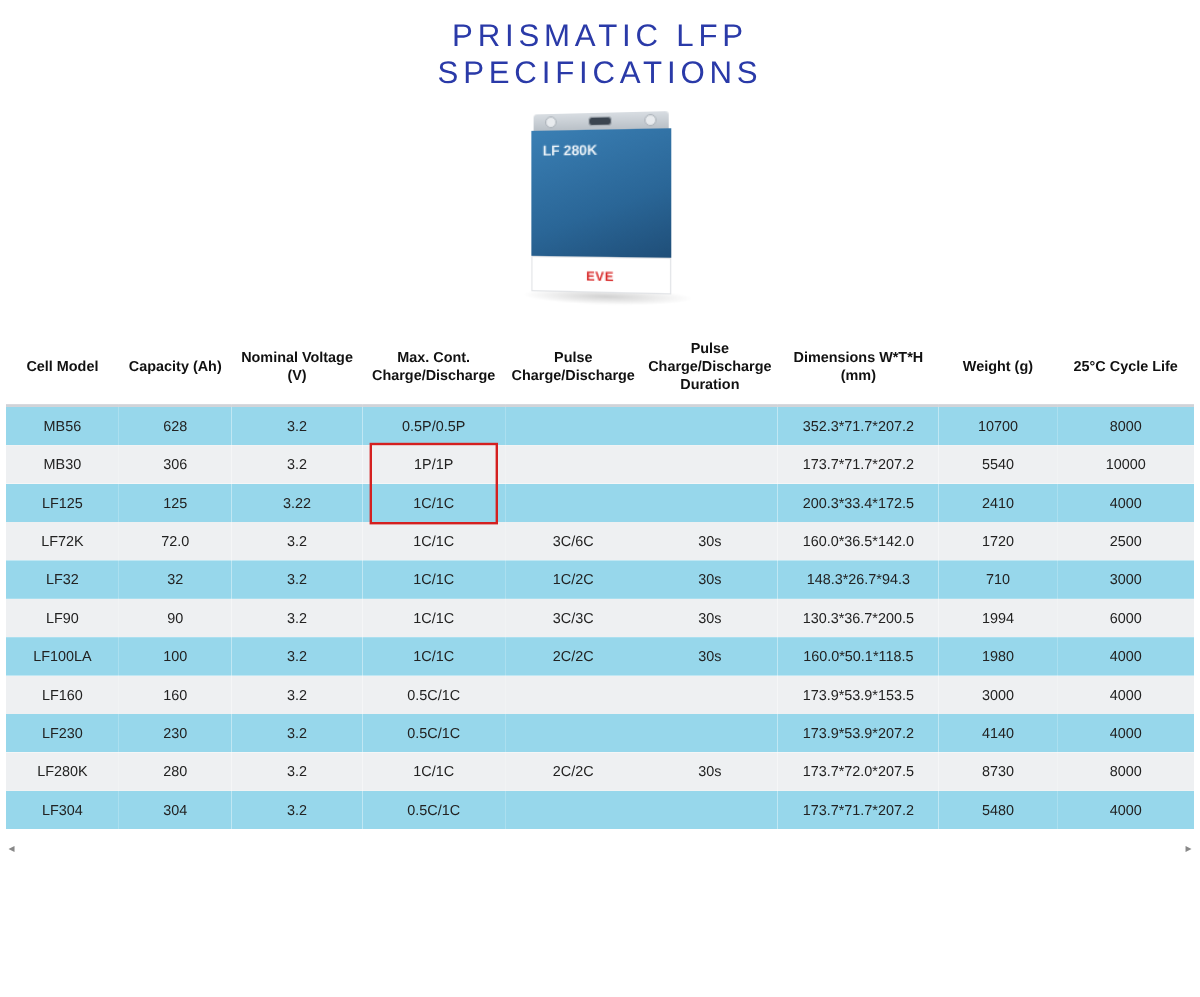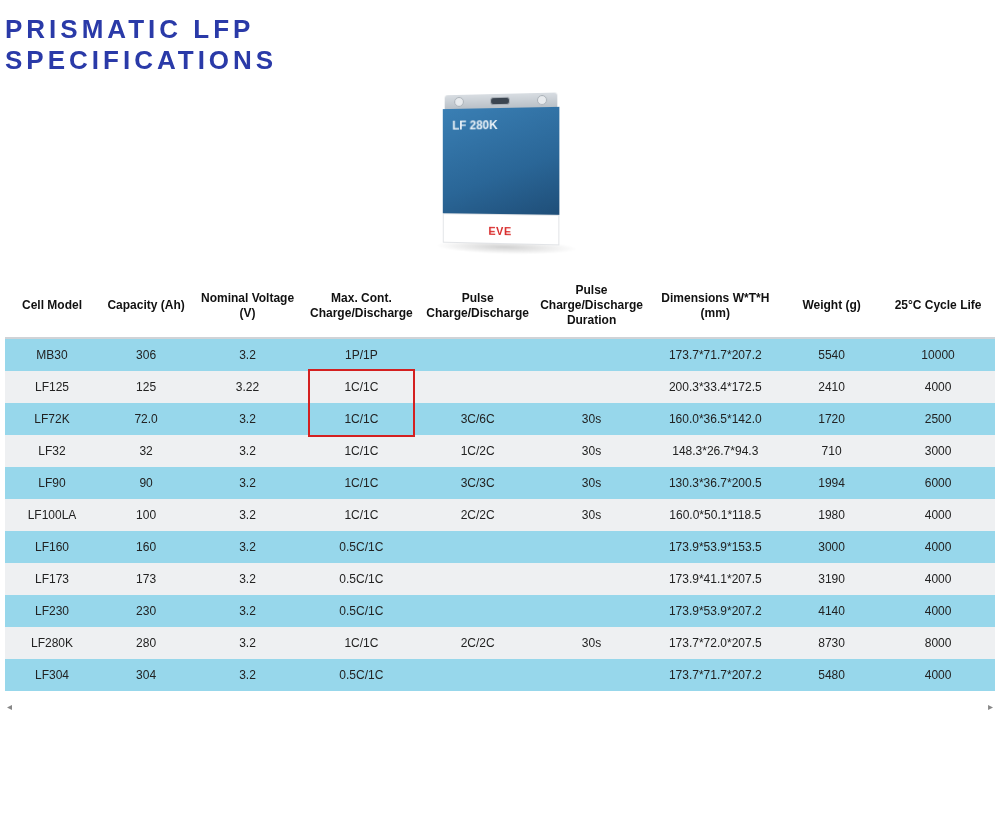--- a/index.html
+++ b/index.html
@@ -3,24 +3,24 @@
   <meta charset="utf-8">
   <style>
     * { box-sizing: border-box; margin: 0; padding: 0; }
     body {
       font-family: -apple-system, BlinkMacSystemFont, "Segoe UI", Arial, sans-serif;
       background: #fff;
       width: 1000px;
       padding: 10px 5px;
     }
     .title {
-      text-align: left;
+      text-align: center;
       color: #2a3aa8;
       font-size: 26px;
-      font-weight: 700;
+      font-weight: 400;
       letter-spacing: 4px;
       line-height: 1.2;
       margin-top: 4px;
       margin-bottom: 18px;
       font-family: "Arial Black", Arial, sans-serif;
     }
     .product-image {
       display: flex;
       justify-content: center;
       margin-bottom: 28px;
@@ -182,20 +182,31 @@
         <th>Max. Cont. Charge/Discharge</th>
         <th>Pulse Charge/Discharge</th>
         <th>Pulse Charge/Discharge Duration</th>
         <th>Dimensions W*T*H (mm)</th>
         <th>Weight (g)</th>
         <th>25°C Cycle Life</th>
       </tr>
     </thead>
     <tbody id="tbody">
         <tr>
+          <td>MB56</td>
+          <td>628</td>
+          <td>3.2</td>
+          <td>0.5P/0.5P</td>
+          <td></td>
+          <td></td>
+          <td>352.3*71.7*207.2</td>
+          <td>10700</td>
+          <td>8000</td>
+        </tr>
+        <tr>
           <td>MB30</td>
           <td>306</td>
           <td>3.2</td>
           <td>1P/1P</td>
           <td></td>
           <td></td>
           <td>173.7*71.7*207.2</td>
           <td>5540</td>
           <td>10000</td>
         </tr>
@@ -256,31 +267,20 @@
         </tr>
         <tr>
           <td>LF160</td>
           <td>160</td>
           <td>3.2</td>
           <td>0.5C/1C</td>
           <td></td>
           <td></td>
           <td>173.9*53.9*153.5</td>
           <td>3000</td>
-          <td>4000</td>
-        </tr>
-        <tr>
-          <td>LF173</td>
-          <td>173</td>
-          <td>3.2</td>
-          <td>0.5C/1C</td>
-          <td></td>
-          <td></td>
-          <td>173.9*41.1*207.5</td>
-          <td>3190</td>
           <td>4000</td>
         </tr>
         <tr>
           <td>LF230</td>
           <td>230</td>
           <td>3.2</td>
           <td>0.5C/1C</td>
           <td></td>
           <td></td>
           <td>173.9*53.9*207.2</td>

